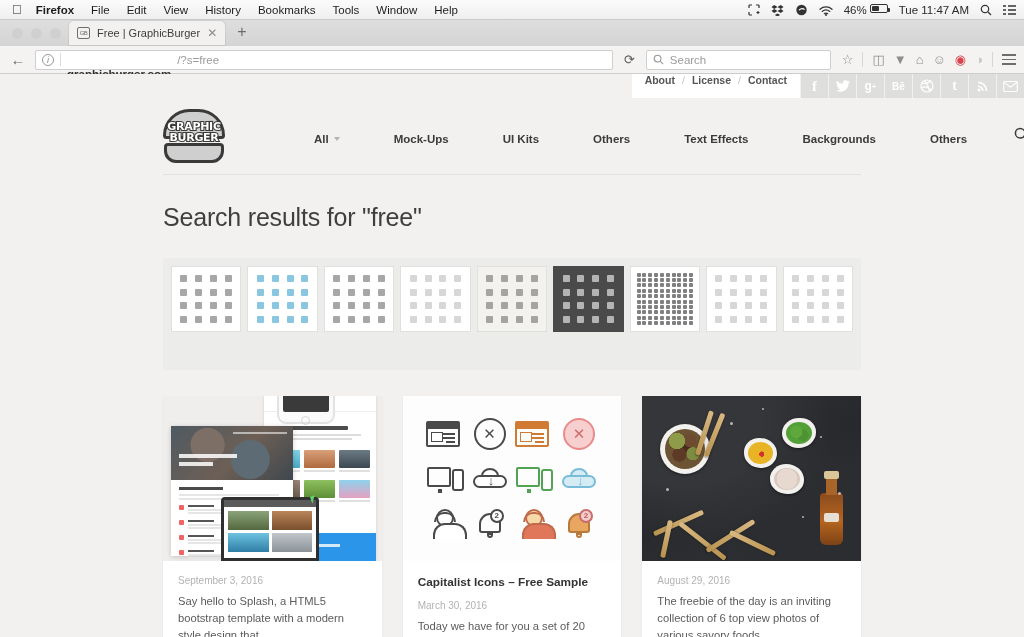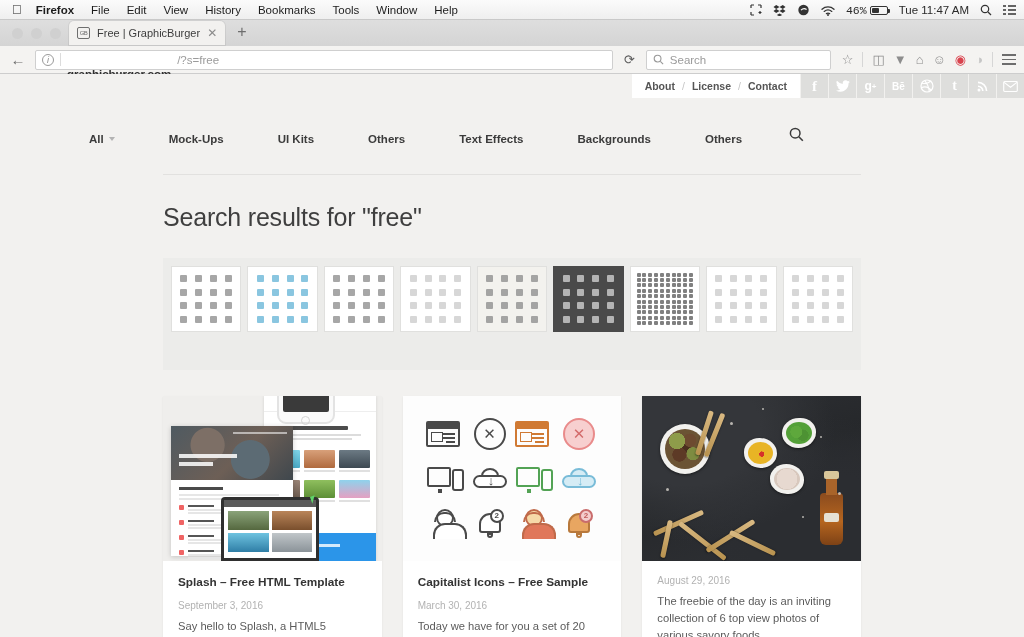--- a/index.html
+++ b/index.html
@@ -21,21 +21,21 @@
   }
   .macbar .apple { margin: 0 14px 0 12px; font-size: 13px; line-height: 1; }
   .macbar .mitem { margin-right: 17px; white-space: nowrap; }
   .macbar .mitem.bold { font-weight: bold; }
   .macbar .right {
     position: absolute; right: 8px; top: 0; height: 20px;
     display: flex; align-items: center; gap: 11px;
     font-size: 11.5px; color: #2a2a2a;
   }
   .macbar .right .ic { display: inline-flex; align-items: center; }
-  .macbar .batt { display: flex; align-items: center; gap: 3px; font-family: Liberation Mono, monospace; }
+  .macbar .batt { display: flex; align-items: flex-start; gap: 3px; }
   .batt-shell {
     width: 18px; height: 9px; border: 1px solid #333; border-radius: 2px;
     position: relative; display: inline-block;
   }
   .batt-shell::after {
     content: ""; position: absolute; right: -3px; top: 2.5px;
     width: 2px; height: 4px; background: #333; border-radius: 0 1px 1px 0;
   }
   .batt-fill { position: absolute; left: 1px; top: 1px; bottom: 1px; width: 46%; background: #333; border-radius: 1px; }
 
@@ -90,21 +90,21 @@
   .tools .t { font-size: 13px; color: #8d8d8d; }
   .tool-sep { width: 1px; height: 15px; background: #d6d6d6; }
   .hamb { display: inline-flex; flex-direction: column; gap: 2.5px; }
   .hamb i { display: block; width: 14px; height: 1.8px; background: #6d6d6d; }
 
   
   .page { width: 100%; height: 100%; background: #f2f1ef; position: relative; }
 
   .topbar { display: flex; justify-content: flex-end; height: 24px; }
   .topnav {
-    background: #fff; display: flex; align-items: center; gap: 7px;
+    background: #fff; display: flex; align-items: flex-start; gap: 7px;
     padding: 0 13px; font-size: 10.5px; color: #555; font-weight: bold;
   }
   .topnav .slash { color: #c6c6c6; font-weight: normal; }
   .social { display: flex; }
   .sico {
     width: 27px; height: 24px; background: #dededc; display: flex;
     align-items: center; justify-content: center; color: #fff;
     font-size: 12px; font-weight: bold; margin-left: 1px;
   }
 
@@ -469,20 +469,28 @@
       <span class="sico">
         <svg width="15" height="11" viewBox="0 0 16 12">
             <rect x=".6" y=".6" width="14.8" height="10.8" rx="1" stroke="#fff" stroke-width="1.2" fill="none"></rect>
             <path d="M1 1.5l7 5.3 7-5.3" stroke="#fff" stroke-width="1.2" fill="none"></path>
           </svg>
       </span>
     </div>
   </div>
 
   <div class="sitehead">
+    <div class="logo">
+      <div class="bun-top"></div>
+      <div class="bun-bot"></div>
+      <div class="txt">
+        <div>GRAPHIC</div>
+        <div>BURGER</div>
+      </div>
+    </div>
     <nav class="mainnav">
       <a>
           <span>All</span>
           <i class="caret"></i>
         </a>
       <a>Mock-Ups</a>
       <a>UI Kits</a>
       <a>Others</a>
       <a>Text Effects</a>
       <a>Backgrounds</a>
@@ -847,21 +855,20 @@
                 <div class="c" style="background:linear-gradient(#b9855a,#7a4f2d)"></div>
                 <div class="c" style="background:linear-gradient(#6ec3e0,#2f7ea6)"></div>
                 <div class="c" style="background:linear-gradient(#c0c6c9,#8b9399)"></div>
               </div>
             </div>
           </div>
           <div class="sp-cursor"></div>
         </div>
       </div>
       <div class="body">
-        <div class="ctitle">Splash – Free HTML Template</div>
         <div class="cdate">September 3, 2016</div>
         <div class="cexcerpt">Say hello to Splash, a HTML5 bootstrap template with a modern style design that</div>
       </div>
     </article>
 
     <article class="card">
       <div class="thumb">
         <div class="icons-thumb">
           <div class="ic-cell">
             <div class="ic-win">

